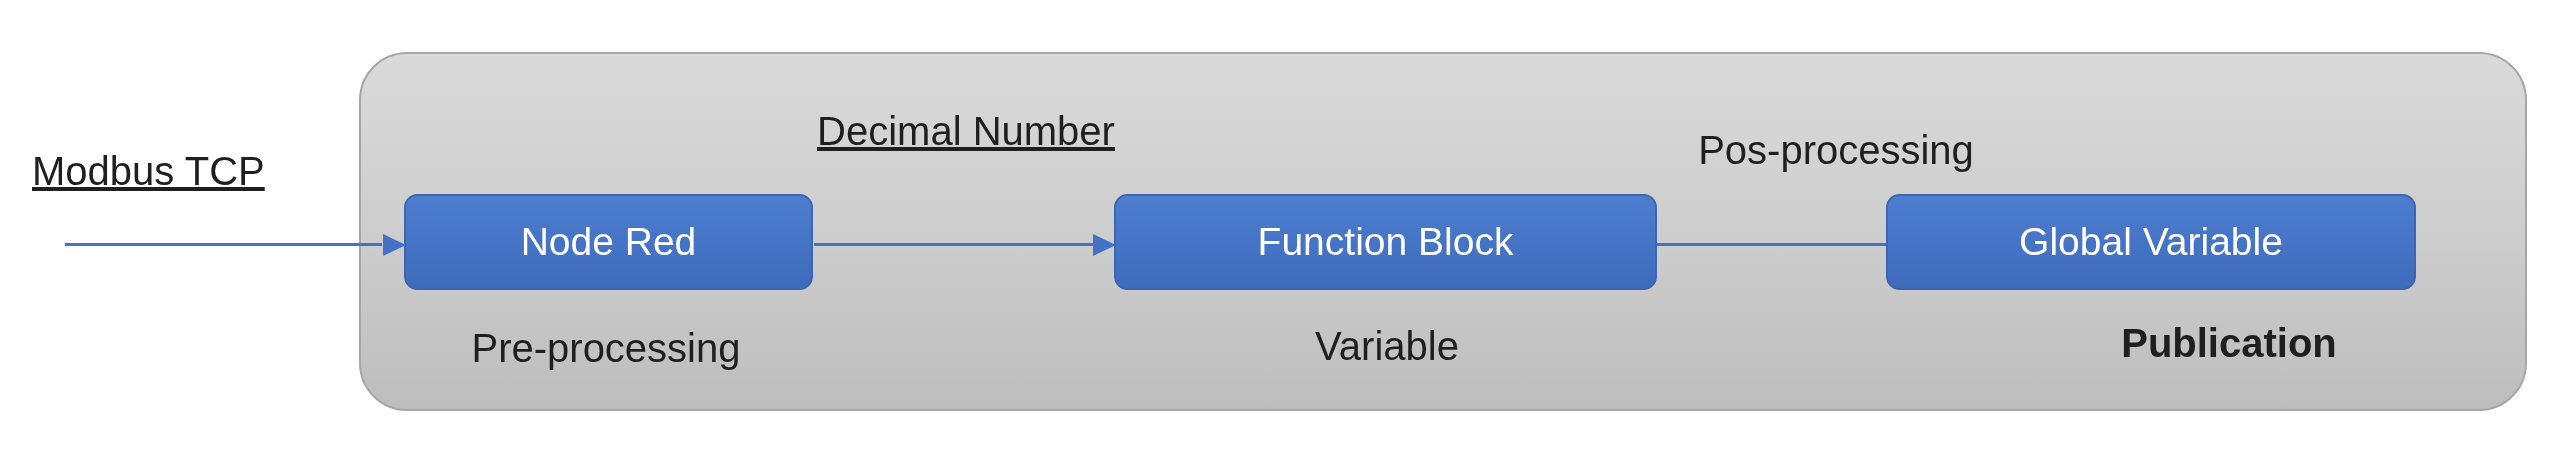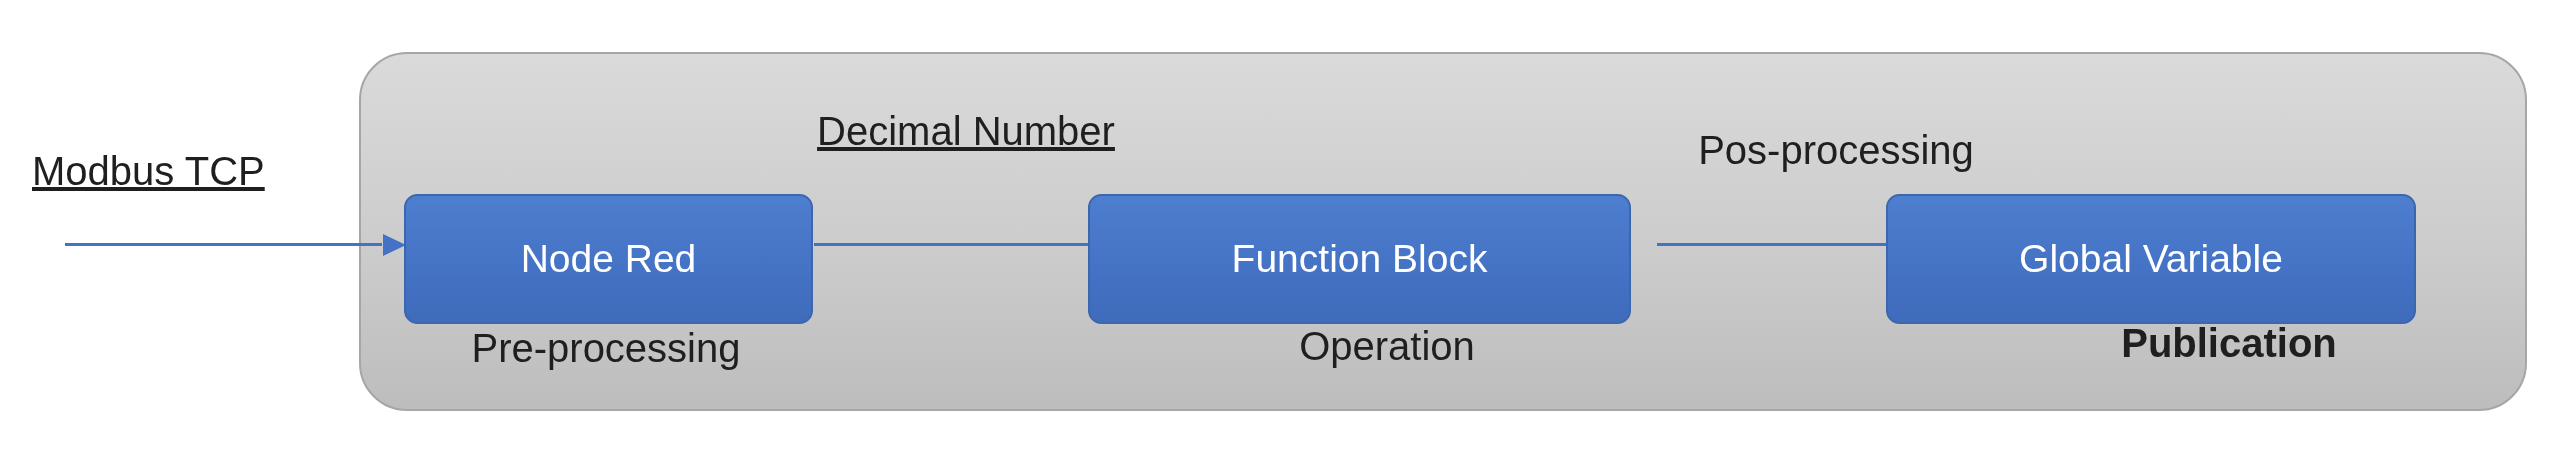--- a/index.html
+++ b/index.html
@@ -22,34 +22,34 @@
     border-radius: 48px;
     background: linear-gradient(180deg, #dadada 0%, #cccccc 55%, #bdbdbd 100%);
     border: 2.5px solid #a6a6a6;
     box-sizing: border-box;
   }
 
   
   .node {
     position: absolute;
     top: 194px;
-    height: 130px;
+    height: 96px;
     border-radius: 13.4px;
     background: linear-gradient(180deg, #4e7ecf 0%, #4472c4 60%, #3f6bbb 100%);
     border: 2.5px solid #3c66ad;
     box-sizing: border-box;
     display: flex;
     align-items: center;
     justify-content: center;
     color: #ffffff;
     font-size: 39px;
     white-space: nowrap;
   }
   .node-0 { left: 404px;  width: 409px; }
-  .node-1 { left: 1088px; width: 543px; }
+  .node-1 { left: 1114px; width: 543px; }
   .node-2 { left: 1886px; width: 530px; }
 
   
   .lbl {
     position: absolute;
     color: #1f1f1f;
     font-size: 40px;
     white-space: nowrap;
   }
   .center { transform: translateX(-50%); }
@@ -104,16 +104,16 @@
 
 <div class="arrow-line line-3"></div>
 <div class="arrow-head head-3"></div>
 
 <div class="node node-2">
   <span>Global Variable</span>
 </div>
 
 <div class="lbl center" style="left:606px; top:326px;">Pre-processing</div>
 
-<div class="lbl center" style="left:1387px; top:324px;">Operation</div>
+<div class="lbl center" style="left:1387px; top:324px;">Variable</div>
 
 <div class="lbl center" style="left:2229px; top:321px;font-weight:bold;">Publication</div>
 
 
 </body></html>

